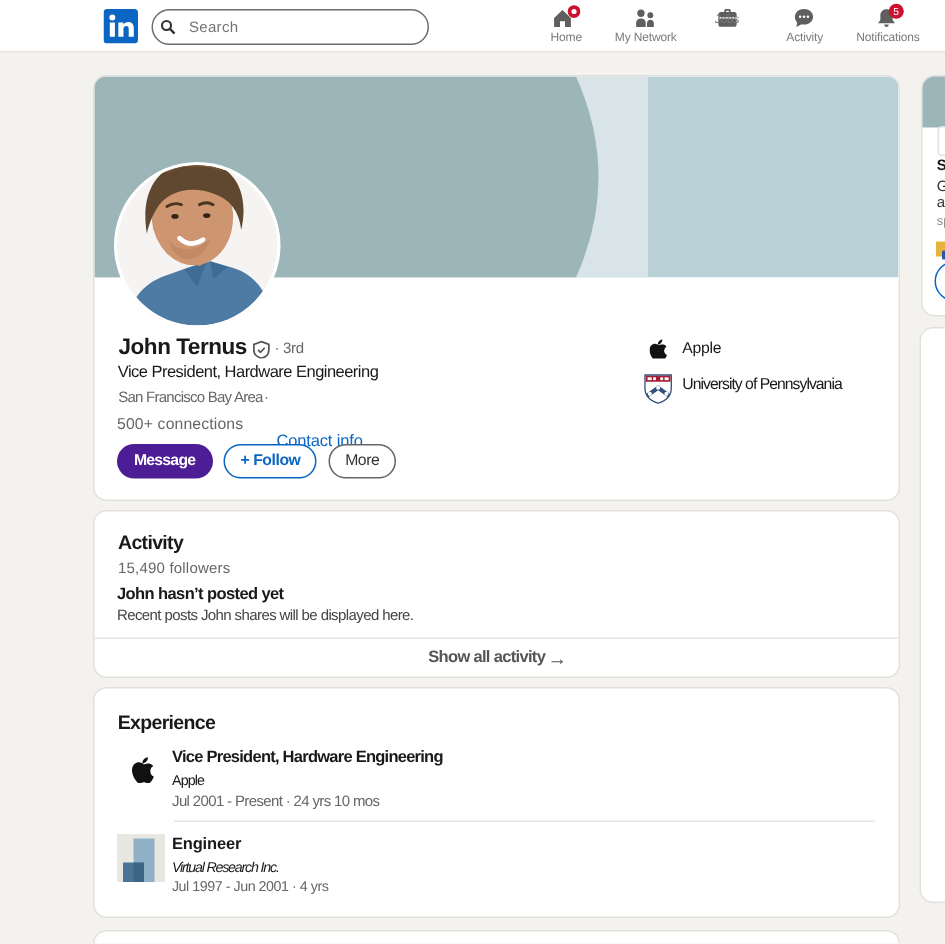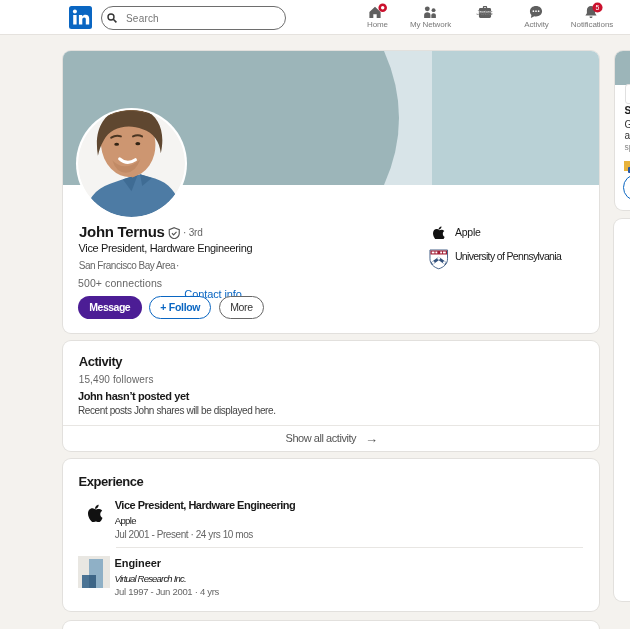--- a/index.html
+++ b/index.html
@@ -147,21 +147,21 @@
   </g>
 </svg>
 <div class="abs" style="left:454.9px;top:251.2px;font-size:10.5px;letter-spacing:-0.65px;color:#191919;text-align:right;">University of Pennsylvania</div>
 
 <div class="card" style="left:63px;top:341px;width:536px;height:110px;"></div>
 <div class="abs" style="left:78.7px;top:354.5px;font-size:13px;font-weight:700;letter-spacing:-0.45px;color:#191919;">Activity</div>
 <div class="abs" style="left:78.7px;top:374.5px;font-size:10px;letter-spacing:0.13px;color:#666;">15,490 followers</div>
 <div class="abs" style="left:78px;top:390.9px;font-size:11px;font-weight:700;letter-spacing:-0.4px;color:#191919;">John hasn’t posted yet</div>
 <div class="abs" style="left:78px;top:406.1px;font-size:10px;letter-spacing:-0.4px;color:#444;">Recent posts John shares will be displayed here.</div>
 <div class="abs" style="left:63px;top:425.3px;width:536px;height:1px;background:#e8e6e3;"></div>
-<div class="abs" style="left:285.5px;top:433px;font-size:11px;font-weight:400;letter-spacing:-0.45px;color:#555;">Show all activity</div>
+<div class="abs" style="left:285.5px;top:433px;font-size:11px;font-weight:700;letter-spacing:-0.45px;color:#555;">Show all activity</div>
 <div class="abs" style="left:365px;top:431.5px;font-size:13px;font-weight:700;color:#555;">→</div>
 
 <div class="card" style="left:63px;top:459px;width:536px;height:152px;"></div>
 <div class="abs" style="left:78.5px;top:474.5px;font-size:13px;font-weight:700;letter-spacing:-0.45px;color:#191919;">Experience</div>
 <svg class="abs" style="left:88px;top:504px;" width="15" height="18" viewBox="0 0 13 15">
   <path d="M9.2,0.4 c0.1,0.9-0.3,1.8-0.8,2.4 C7.8,3.5 6.9,4 6.1,3.9 5.9,3 6.4,2.1 6.9,1.6 7.5,0.9 8.5,0.4 9.2,0.4 Z" fill="#111"></path>
   <path d="M6.5,4.5 c0.8,0 1.7-0.6 2.9-0.5 0.5,0 2,0.2 2.9,1.5 -0.1,0.1-1.7,1-1.7,3 0,2.3 2,3.1 2,3.1 0,0.1-0.3,1.1-1,2.1 -0.6,0.9-1.3,1.8-2.3,1.8 -1,0-1.3-0.6-2.5-0.6 -1.1,0-1.5,0.6-2.4,0.6 -1,0-1.8-1-2.4-1.9 C0.8,11.8 0,9.8 0,7.9 0,4.9 2,3.3 3.9,3.3 c1,0 1.9,0.7 2.6,0.7 Z" fill="#111"></path>
 </svg>
 <div class="abs" style="left:114.7px;top:499.9px;font-size:11px;font-weight:700;letter-spacing:-0.5px;color:#191919;">Vice President, Hardware Engineering</div>
 <div class="abs" style="left:114.7px;top:516.1px;font-size:9.5px;letter-spacing:-0.6px;color:#191919;">Apple</div>

